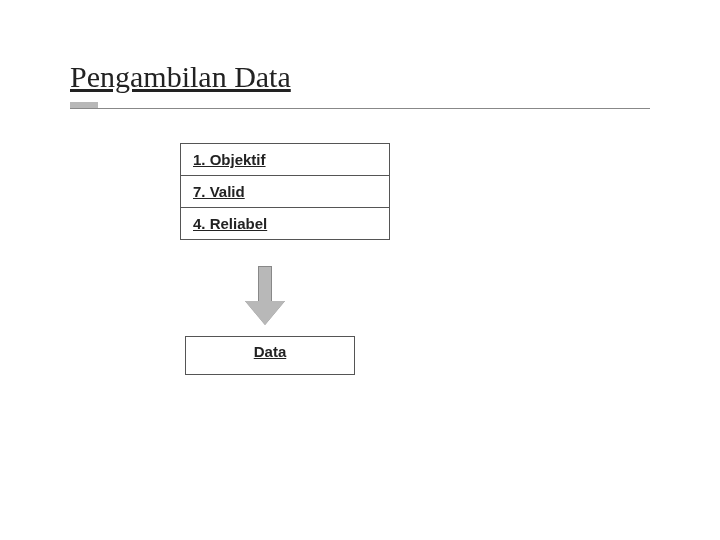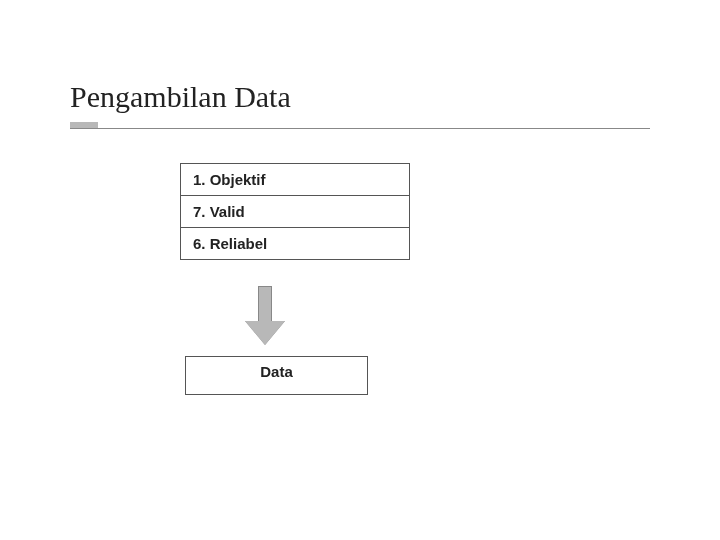--- a/index.html
+++ b/index.html
@@ -6,21 +6,22 @@
     body {
       width: 720px;
       height: 540px;
       background: #fff;
       font-family: Verdana, Arial, sans-serif;
       color: #222;
       position: relative;
       overflow: hidden;
     }
     .slide {
-      padding: 80px 70px 30px 70px;
+      padding: 60px 70px 30px 70px;
+      text-decoration: underline;
     }
     .title {
       font-family: "Times New Roman", serif;
       font-size: 30px;
       font-weight: 400;
       margin-bottom: 8px;
     }
     .title-notch {
       width: 28px;
       height: 7px;
@@ -48,21 +49,21 @@
       height: 8px;
       background: #3a5a3a;
       margin-top: 8px;
       margin-right: 14px;
       flex-shrink: 0;
     }
     .box-list {
       margin-top: 34px;
       margin-left: 110px;
       border: 1px solid #555;
-      width: 230px;
+      width: 210px;
       background: #fff;
     }
     .box-row {
       padding: 7px 12px;
       font-size: 15px;
       font-weight: bold;
       border-bottom: 1px solid #555;
     }
     .box-row:last-child { border-bottom: none; }
     .arrow {
@@ -99,21 +100,21 @@
       width: 0;
       height: 0;
       border-left: 20px solid transparent;
       border-right: 20px solid transparent;
       border-top: 24px solid #888;
       z-index: -1;
     }
     .data-box {
       margin-top: 10px;
       margin-left: 115px;
-      width: 183px;
+      width: 170px;
       border: 1px solid #555;
       text-align: center;
       padding: 6px 8px 10px 8px;
       font-size: 15px;
     }
     .data-box .hdr {
       font-weight: bold;
       margin-bottom: 4px;
     }
   </style>
@@ -123,21 +124,21 @@
 <div class="slide">
 
   <div class="title">Pengambilan Data</div>
   <div class="title-notch"></div>
   <div class="title-line"></div>
 
 
   <div class="box-list">
     <div class="box-row">1.  Objektif</div>
     <div class="box-row">7.  Valid</div>
-    <div class="box-row">6.  Reliabel</div>
+    <div class="box-row">4.  Reliabel</div>
   </div>
 
   <div class="arrow">
     <div class="arrow-stem"></div>
     <div class="arrow-head"></div>
   </div>
 
   <div class="data-box">
     <div class="hdr">Data</div>
   </div>

